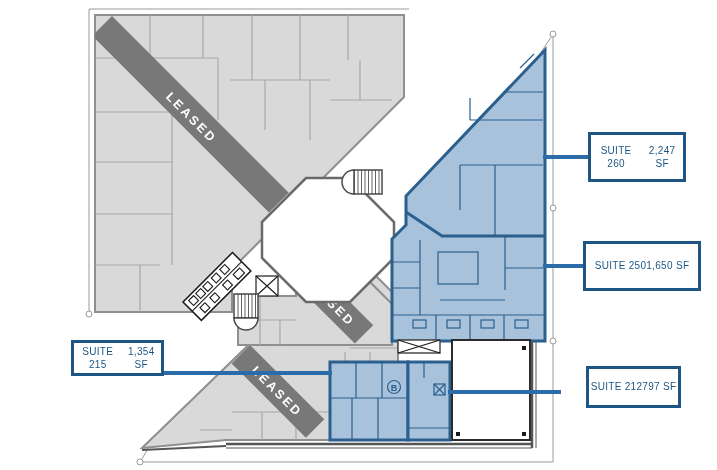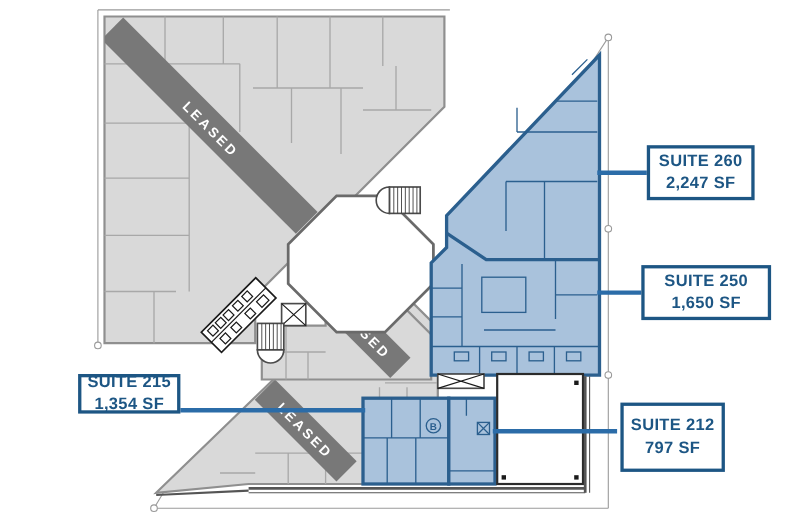--- a/index.html
+++ b/index.html
@@ -18,22 +18,22 @@
   .wht{fill:#ffffff;stroke:#4a4a4a;stroke-width:1.5;}
   .blk{stroke:#1a1a1a;stroke-width:1.1;fill:none;}
   .blkf{fill:#1a1a1a;stroke:none;}
   .survey{stroke:#9a9a9a;stroke-width:1;fill:none;}
   .survey-dot{fill:#ffffff;stroke:#9a9a9a;stroke-width:1;}
   .atrium{fill:#ffffff;stroke:#6a6a6a;stroke-width:2.5;stroke-linejoin:miter;}
   .hatch{stroke:#3a3a3a;stroke-width:.8;fill:none;}
   .leader{stroke:var(--leader-blue,#2b6ca8);stroke-width:4;}
   
   .label-box{position:absolute;background:#fff;border:3px solid var(--label-blue,#1d5684);
-     color:var(--label-blue,#1d5684);font-weight:bold;font-size:15px;line-height:1.35;
-     display:flex;flex-direction:column;align-items:center;justify-content:center;
+     color:var(--label-blue,#1d5684);font-weight:normal;font-size:10px;line-height:1.35;
+     display:flex;align-items:center;justify-content:center;
      text-align:center;letter-spacing:.3px;box-sizing:border-box;z-index:5;}
   .roomb{fill:none;stroke:var(--suite-wall,#2b5f8e);stroke-width:1.2;}
   .roomb-t{fill:var(--suite-wall,#2b5f8e);font-size:9px;font-weight:bold;
            font-family:"Liberation Sans",sans-serif;}
 </style>
 </head>
 <body>
 
 <div class="stage">
 
@@ -207,18 +207,18 @@
   <span>2,247 SF</span>
 </div>
 <div class="label-box" style="left:583px;top:241px;width:118px;height:50px">
   <span>SUITE 250</span>
   <span>1,650 SF</span>
 </div>
 <div class="label-box" style="left:71px;top:340px;width:93px;height:36px">
   <span>SUITE 215</span>
   <span>1,354 SF</span>
 </div>
-<div class="label-box" style="left:564px;top:366px;width:95px;height:63px">
+<div class="label-box" style="left:586px;top:366px;width:95px;height:42px">
   <span>SUITE 212</span>
   <span>797 SF</span>
 </div>
 
 </div>
 
 </body></html>

